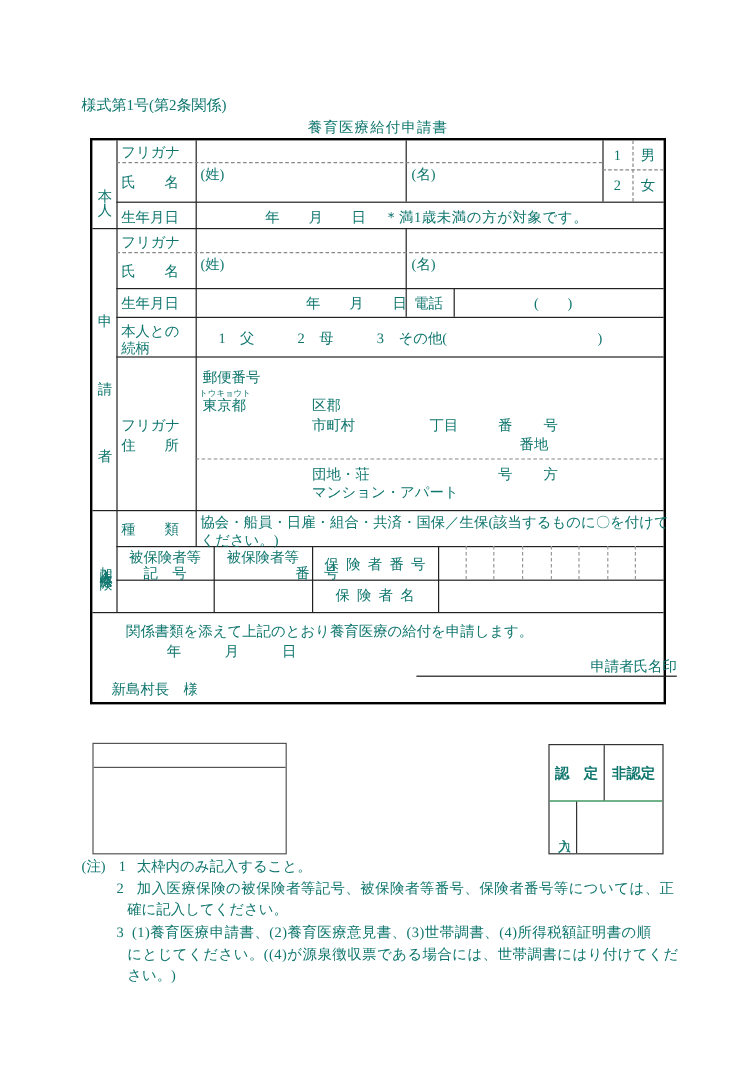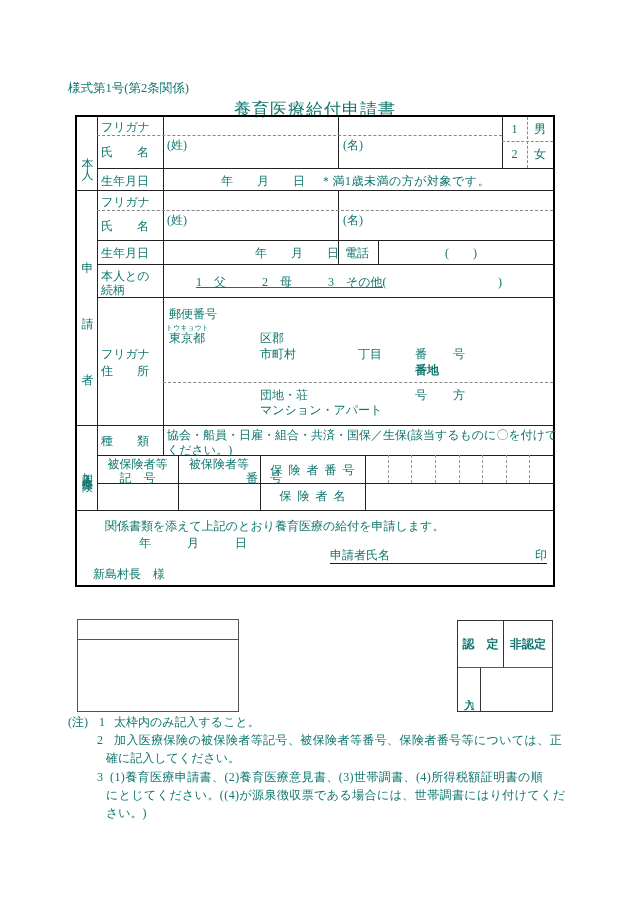--- a/index.html
+++ b/index.html
@@ -28,21 +28,21 @@
   .cells8 > div:first-child { border-left:none; }
   .uline { position:absolute; border-bottom:1px solid #1a1a1a; display:flex;
            justify-content:space-between; align-items:flex-start; font-size:12px; }
 </style>
 </head>
 <body>
 
 <div class="page">
 
   <div class="t" style="left:68px; top:81px; font-size:12.5px;">様式第1号(第2条関係)</div>
-  <div class="t" style="left:75px; top:99px; width:480px; text-align:center; font-size:17px; letter-spacing:1px;">養育医療給付申請書</div>
+  <div class="t" style="left:75px; top:99px; width:480px; text-align:center; font-size:12px; letter-spacing:1px;">養育医療給付申請書</div>
 
   <div class="frame">
 
     <div class="vl" style="left:20px; top:0; height:393px;"></div>
     <div class="vl" style="left:86px; top:0; height:338px;"></div>
     <div class="vl" style="left:261px; top:0; height:51px;"></div>
     <div class="vl" style="left:425px; top:0; height:51px;"></div>
     <div class="vl-d" style="left:450px; top:0; height:51px;"></div>
     <div class="vl" style="left:261px; top:73px; height:74px;"></div>
     <div class="vl" style="left:301px; top:123px; height:24px;"></div>
@@ -89,34 +89,34 @@
     <div class="t" style="left:24px; top:78px;">フリガナ</div>
     <div class="t" style="left:24px; top:102px;">氏　　名</div>
     <div class="t" style="left:90px; top:96px;">(姓)</div>
     <div class="t" style="left:266px; top:96px;">(名)</div>
     <div class="t" style="left:24px; top:129px;">生年月日</div>
     <div class="t" style="left:178px; top:129px;">年　　月　　日</div>
     <div class="t" style="left:268px; top:129px;">電話</div>
     <div class="t" style="left:368px; top:129px;">(　　)</div>
     <div class="t" style="left:24px; top:152px;">本人との</div>
     <div class="t" style="left:24px; top:166px;">続柄</div>
-    <div class="t" style="left:119px; top:158px;text-decoration:underline;">1　父　　　2　母　　　3　その他(</div>
+    <div class="t" style="left:105px; top:158px;">1　父　　　2　母　　　3　その他(</div>
     <div class="t" style="left:421px; top:158px;">)</div>
 
     <div class="t" style="left:24px; top:230px;">フリガナ</div>
     <div class="t" style="left:24px; top:247px;">住　　所</div>
     <div class="t" style="left:92px; top:190px;">郵便番号</div>
     <div class="t t7" style="left:89px; top:207px;">トウキョウト</div>
     <div class="t" style="left:92px; top:214px;">東京都</div>
     <div class="t" style="left:183px; top:214px;">区郡</div>
     <div class="t" style="left:183px; top:230px;">市町村</div>
     <div class="t" style="left:281px; top:230px;">丁目</div>
     <div class="t" style="left:338px; top:230px;">番</div>
     <div class="t" style="left:376px; top:230px;">号</div>
-    <div class="t" style="left:338px; top:246px;font-weight:bold;">番地</div>
+    <div class="t" style="left:356px; top:246px;">番地</div>
     <div class="t" style="left:183px; top:271px;">団地・荘</div>
     <div class="t" style="left:338px; top:271px;">号</div>
     <div class="t" style="left:376px; top:271px;">方</div>
     <div class="t" style="left:183px; top:286px;">マンション・アパート</div>
 
     <div class="t" style="left:24px; top:317px;">種　　類</div>
     <div class="t" style="left:90px; top:311px;">協会・船員・日雇・組合・共済・国保／生保(該当するものに〇を付けて</div>
     <div class="t" style="left:90px; top:326px;">ください。)</div>
     <div class="c" style="left:20px; top:341px; width:81px; height:13px;">被保険者等</div>
     <div class="c" style="left:20px; top:355px; width:81px; height:13px;">記　号</div>
@@ -130,21 +130,21 @@
       <div></div>
       <div></div>
       <div></div>
       <div></div>
       <div></div>
       <div></div>
     </div>
 
     <div class="t" style="left:28px; top:402px;">関係書類を添えて上記のとおり養育医療の給付を申請します。</div>
     <div class="t" style="left:62px; top:419px;">年　　　月　　　日</div>
-    <div class="uline" style="left:253px; top:430px; width:217px; height:17px;">
+    <div class="uline" style="left:270px; top:430px; width:217px; height:17px;justify-content:flex-end;">
       <span>申請者氏名</span>
       <span>印</span>
     </div>
     <div class="t" style="left:16px; top:450px;">新島村長　様</div>
   </div>
 
   <div class="box" style="left:77px; top:619px; width:162px; height:93px; border-color:#555;">
     <div style="height:20px; border-bottom:1px solid #555;"></div>
   </div>
 

